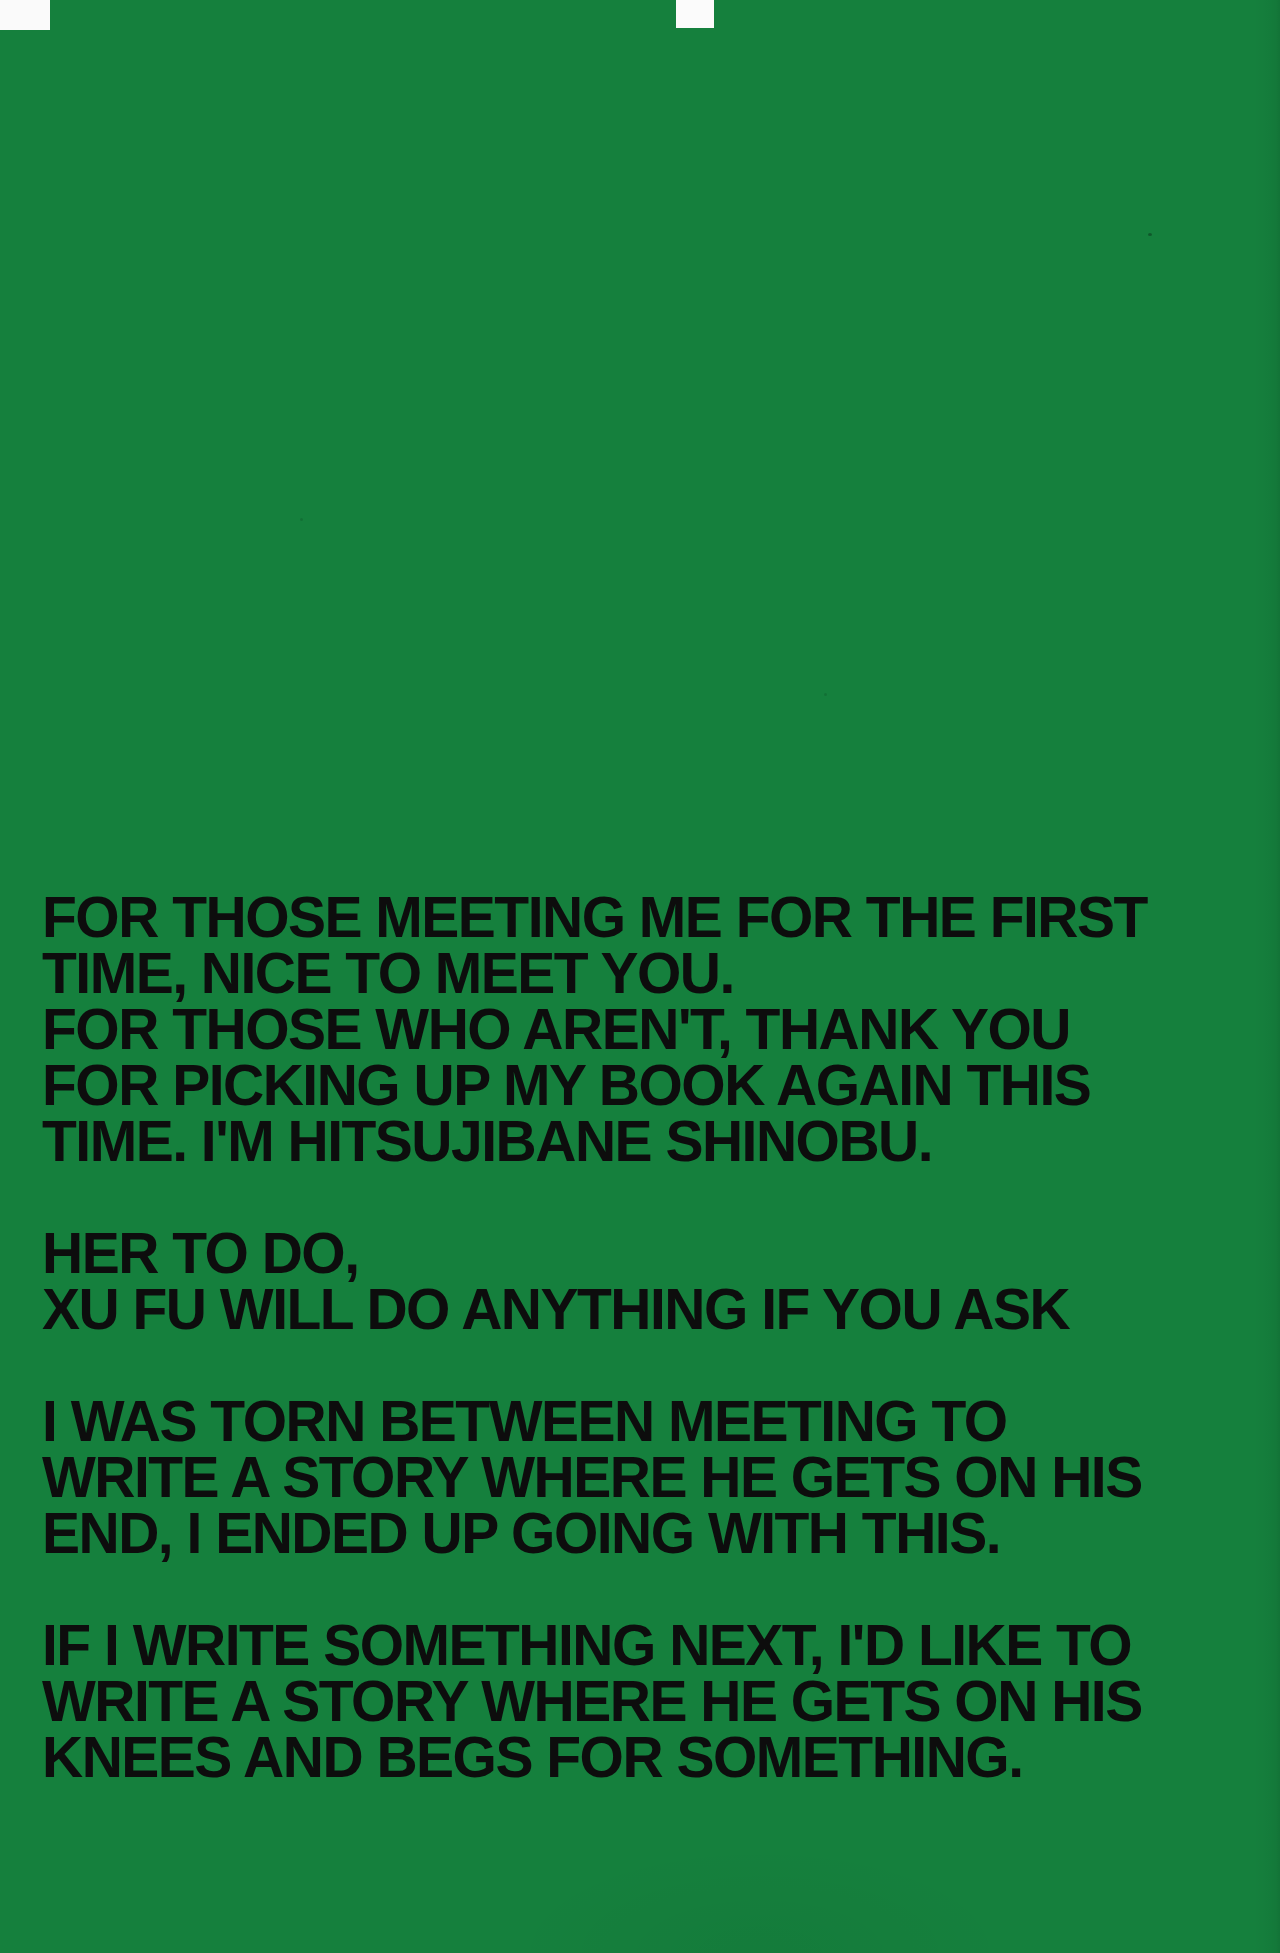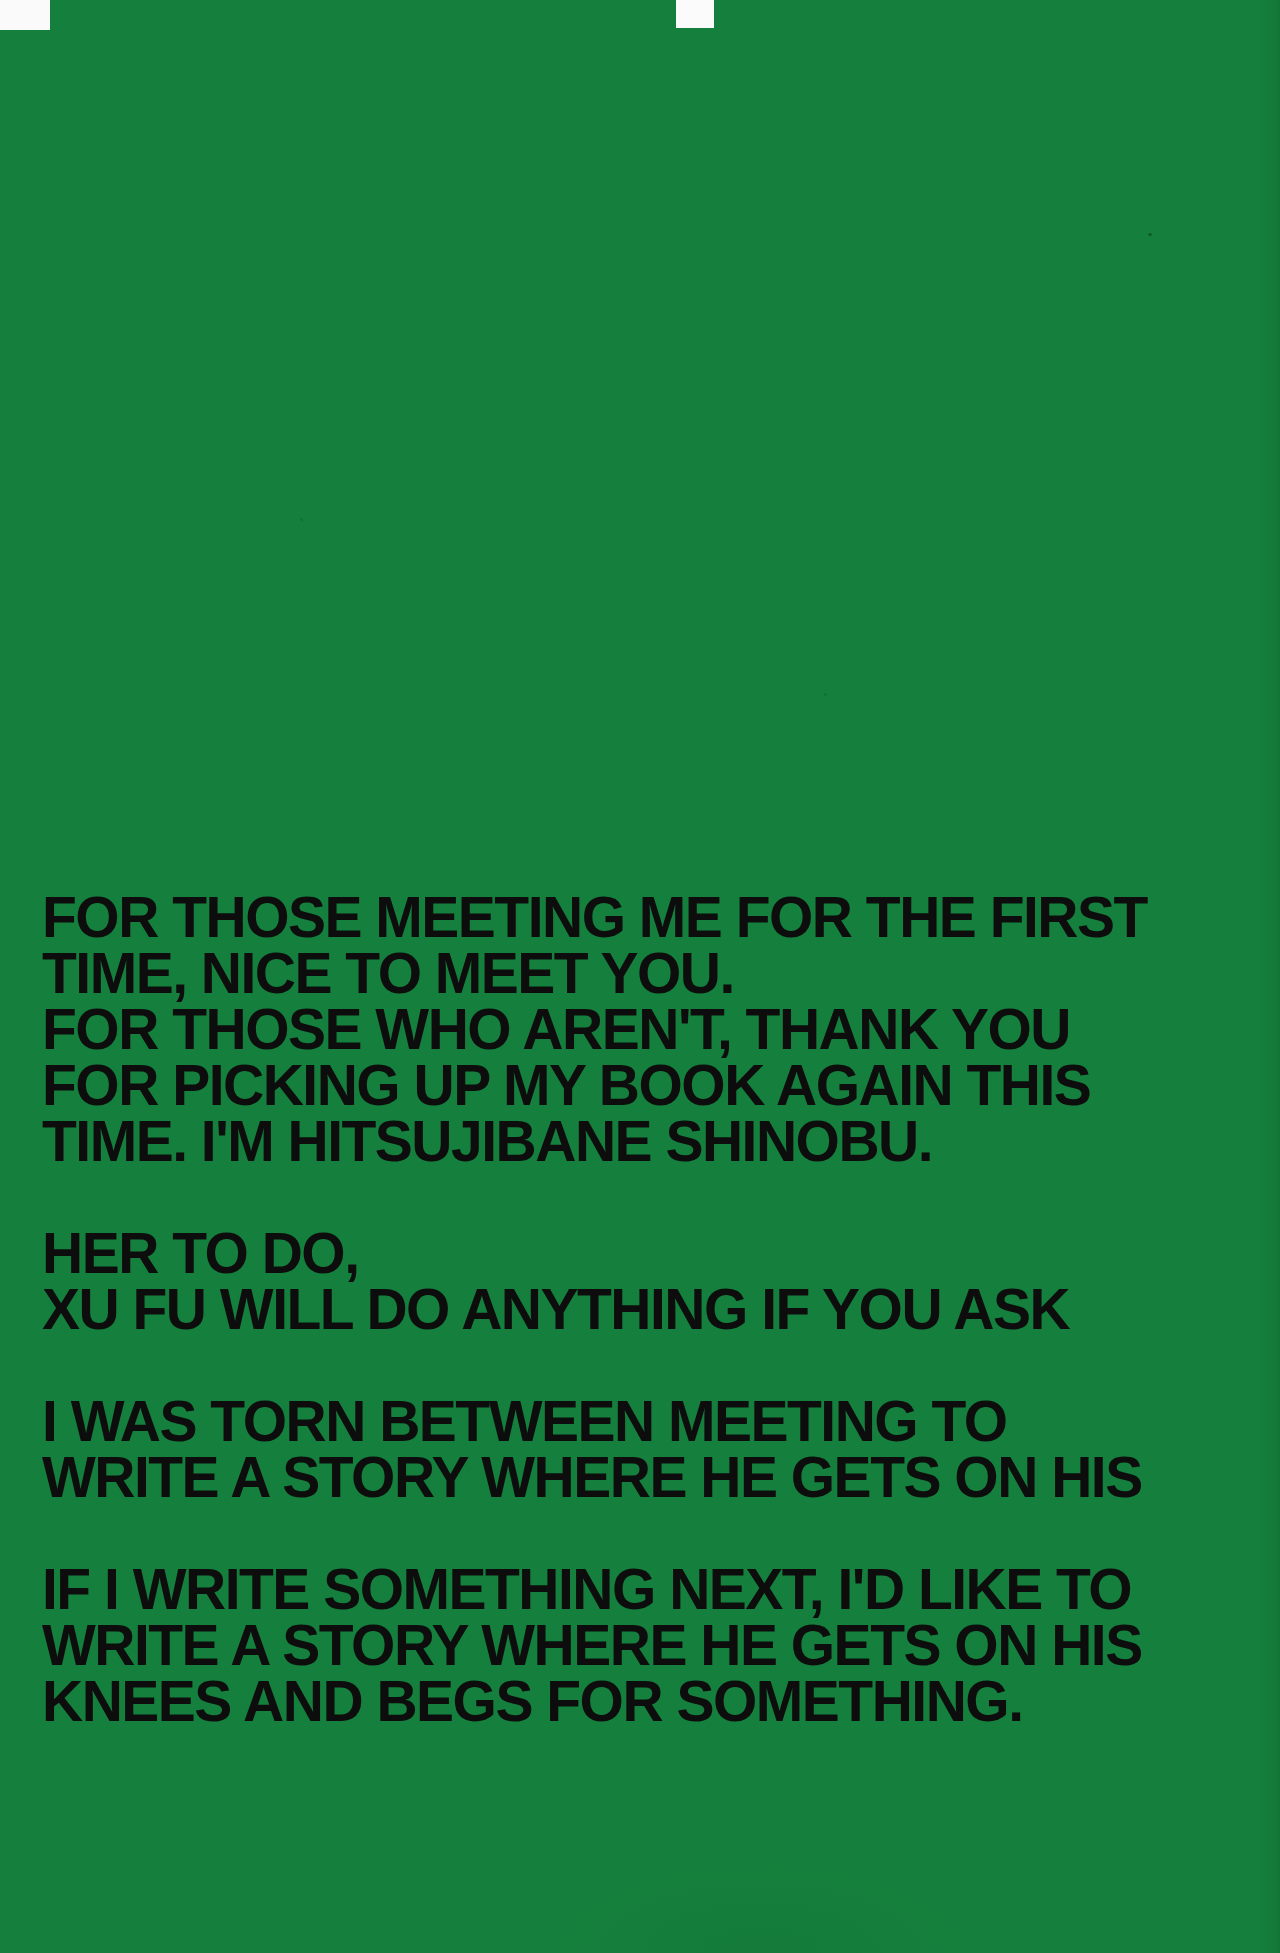--- a/index.html
+++ b/index.html
@@ -99,20 +99,21 @@
         <div class="line">FOR PICKING UP MY BOOK AGAIN THIS</div>
         <div class="line">TIME. I'M HITSUJIBANE SHINOBU.</div>
       </div>
       <div class="para">
         <div class="line">HER TO DO,</div>
         <div class="line">XU FU WILL DO ANYTHING IF YOU ASK</div>
       </div>
       <div class="para">
         <div class="line">I WAS TORN BETWEEN MEETING TO</div>
         <div class="line">WRITE A STORY WHERE HE GETS ON HIS</div>
+        <div class="line">END, I ENDED UP GOING WITH THIS.</div>
       </div>
       <div class="para">
         <div class="line">IF I WRITE SOMETHING NEXT, I'D LIKE TO</div>
         <div class="line">WRITE A STORY WHERE HE GETS ON HIS</div>
         <div class="line">KNEES AND BEGS FOR SOMETHING.</div>
       </div>
     </div>
 </div>
 
 </body></html>

